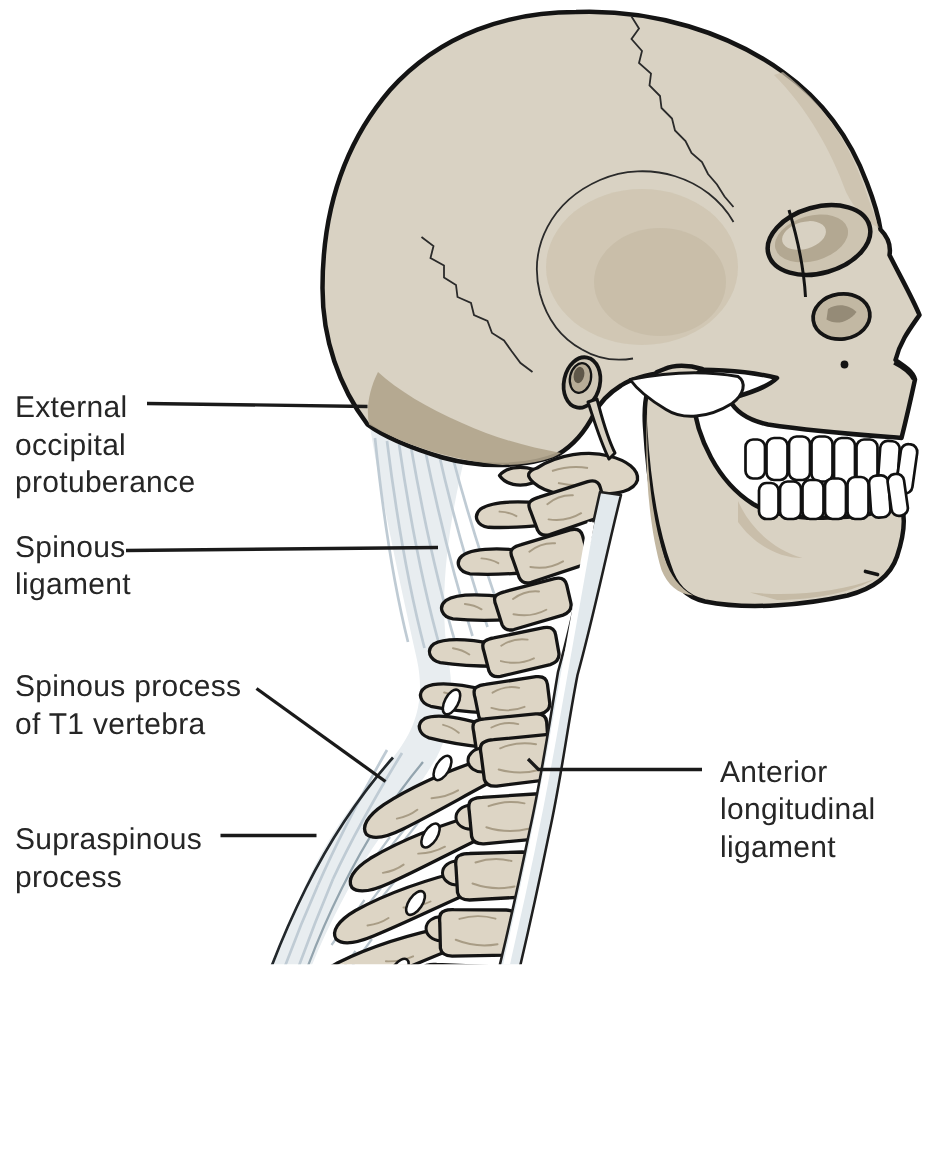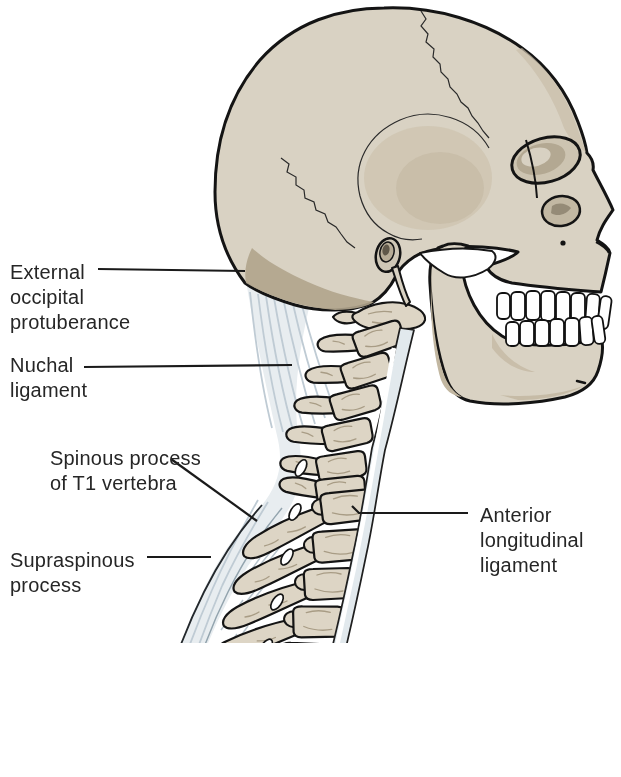--- a/index.html
+++ b/index.html
@@ -239,24 +239,24 @@
     <path d="M 171,459 L 257,521"></path>
     <path d="M 147,557 L 211,557"></path>
     <path d="M 352,506 L 359,513 L 468,513"></path>
   </g>
 </svg>
 
 <div class="fig-label" style="left:10px;top:260px;">External
 occipital
 protuberance</div>
 
-<div class="fig-label" style="left:10px;top:353px;">Nuchal
+<div class="fig-label" style="left:10px;top:353px;">Spinous
 ligament</div>
 
-<div class="fig-label" style="left:10px;top:446px;margin-left:40px;">Spinous process
+<div class="fig-label" style="left:10px;top:446px;">Spinous process
 of T1 vertebra</div>
 
 <div class="fig-label" style="left:10px;top:548px;">Supraspinous
 process</div>
 
 <div class="fig-label" style="left:480px;top:503px;">Anterior
 longitudinal
 ligament</div>
 
 </div>

